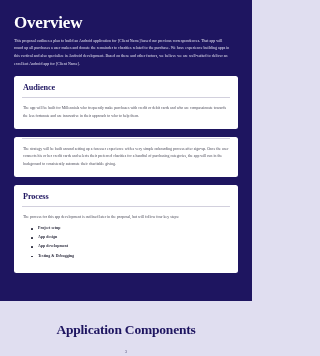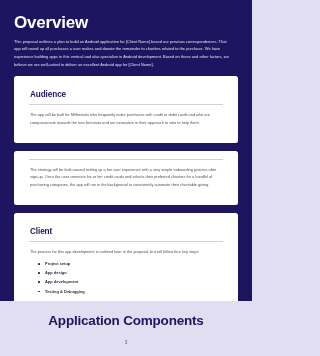--- a/index.html
+++ b/index.html
@@ -12,20 +12,21 @@
     overflow: hidden;
     font-family: "Liberation Sans", sans-serif;
     background: #e0def0;
   }
   .page {
     position: relative;
     width: 296px;
     height: 356px;
     background: #e0def0;
     overflow: hidden;
+    font-family: Liberation Serif, serif;
   }
   .dark-section {
     position: absolute;
     left: 0;
     top: 0;
     width: 252px;
     height: 301px;
     background: #1e1560;
     box-sizing: border-box;
     padding: 0 14px;
@@ -45,21 +46,21 @@
     font-size: 3.9px;
     line-height: 1.95;
     margin: 6px 0 0 0;
     letter-spacing: 0.04px;
     max-width: 218px;
   }
   .card {
     background: #ffffff;
     border-radius: 2.5px;
     margin-top: 8px;
-    padding: 8px;
+    padding: 1px;
     box-sizing: border-box;
     width: 224px;
     overflow: hidden;
   }
   .card-title {
     font-size: 8.2px;
     font-weight: bold;
     color: #1e1560;
     margin: 0;
     padding: 6px 8px 5px 8px;
@@ -116,21 +117,21 @@
     background: #e0def0;
     display: flex;
     flex-direction: column;
     align-items: center;
     justify-content: flex-start;
   }
   .footer-title {
     color: #1e1560;
     font-size: 13.5px;
     font-weight: bold;
-    margin: 13px 0 0 0;
+    margin: 22px 0 0 0;
     letter-spacing: -0.2px;
     line-height: 1.1;
     font-stretch: condensed;
   }
   .page-number {
     color: #55527a;
     font-size: 4.6px;
     margin-top: 11px;
     letter-spacing: 0.1px;
   }
@@ -155,21 +156,21 @@
     </div>
 
     <div class="card">
       <div class="card-divider"></div>
       <div class="card-body">
         <p class="card-text">The strategy will be built around setting up a fun user experience with a very simple onboarding process after sign-up. Once the user connects his or her credit cards and selects their preferred charities for a handful of purchasing categories, the app will run in the background to consistently automate their charitable giving.</p>
       </div>
     </div>
 
     <div class="card">
-      <h2 class="card-title">Client</h2>
+      <h2 class="card-title">Process</h2>
       <div class="card-divider"></div>
       <div class="card-body">
         <p class="card-text">The process for this app development is outlined later in the proposal, but will follow four key steps:</p>
         <ul class="card-list">
           <li>
             <span class="bullet"></span>
             <span>Project setup</span>
           </li>
           <li>
             <span class="bullet"></span>

